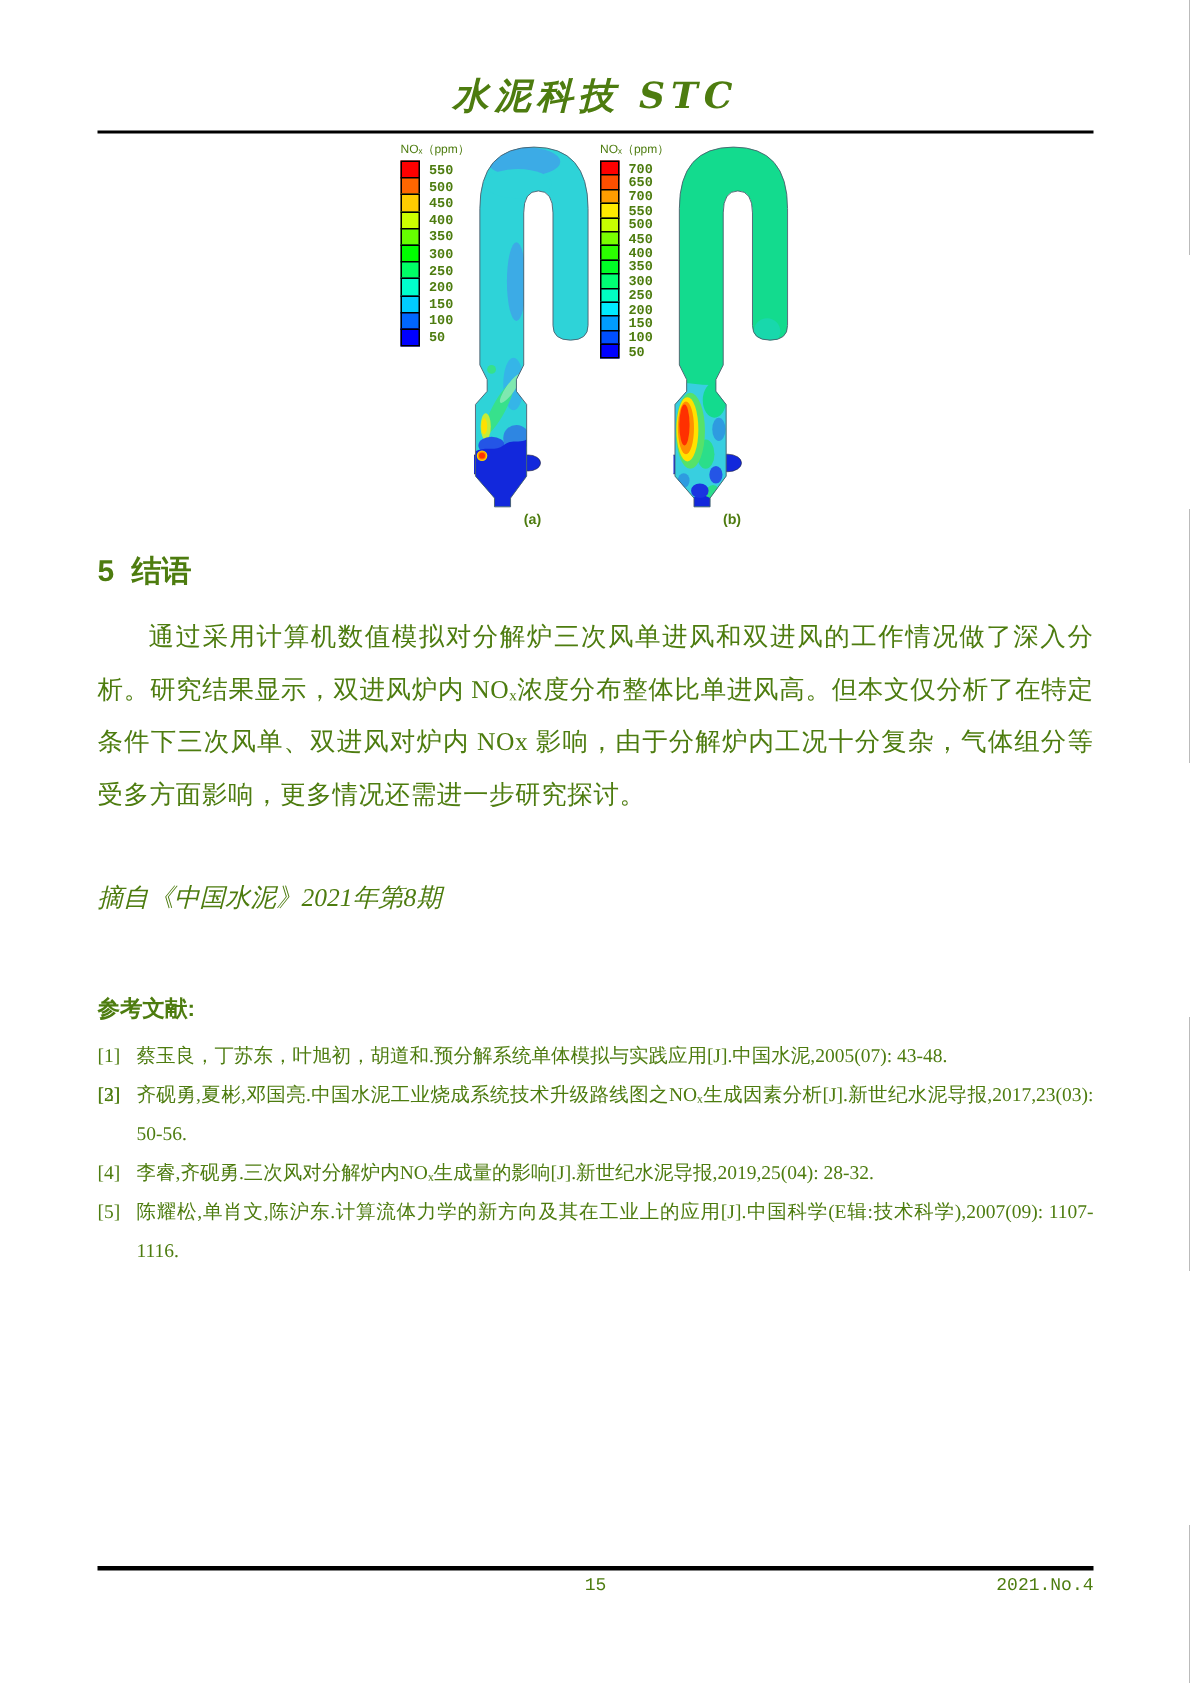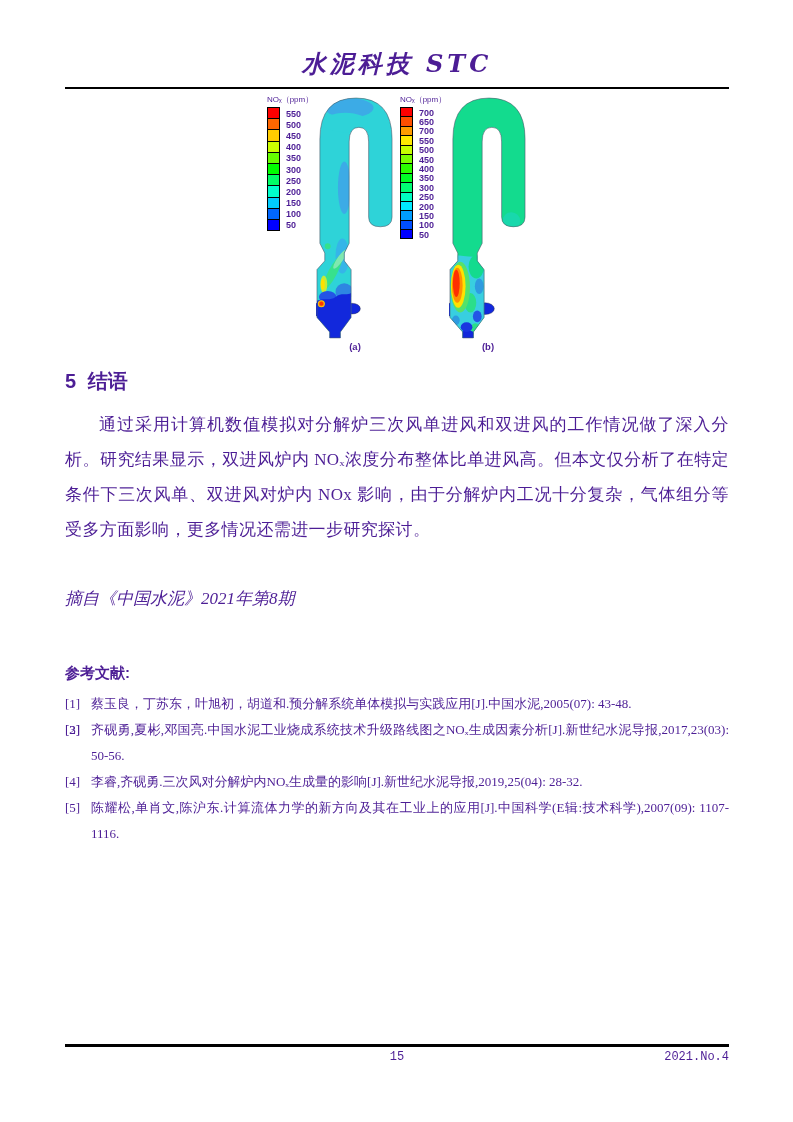--- a/index.html
+++ b/index.html
@@ -5,21 +5,21 @@
   html,body{margin:0;padding:0;background:#888;}
   .page{
     position:relative;
     width:793px;height:1122px;
     background:#fff;
     margin:0 auto;
     box-sizing:border-box;
     padding:48px 64px 0 65px;
     overflow:hidden;
     font-family:"Liberation Serif","DejaVu Serif",serif;
-    color:#4c1d95;
+    color:#4d7c0f;
   }
   
   .journal-title{
     text-align:center;
     font-size:24px;
     line-height:32px;
     font-style:italic;
     font-weight:700;
     letter-spacing:4px;
     font-family:"DejaVu Serif","Liberation Serif",serif;
@@ -45,21 +45,21 @@
     font-size:8px;line-height:10px;white-space:nowrap;margin-bottom:3px;text-align:right;
   }
   .legend-row{display:flex;align-items:center;}
   .legend-swatch{
     width:13px;flex:0 0 13px;align-self:stretch;
     border:1px solid #000;margin-top:-1px;box-sizing:border-box;
   }
   .panel-a .legend-row{height:11.2px;}
   .panel-b .legend-row{height:9.4px;}
   .legend-level{
-    font-family:Liberation Sans, sans-serif;
+    font-family:Liberation Mono, monospace;
     font-size:9px;font-weight:700;padding-left:6px;
   }
   .plot-col{display:flex;flex-direction:column;align-items:center;}
   .panel-label{
     font-size:9.5px;font-weight:700;margin-top:2px;
     font-family:"Liberation Sans","DejaVu Sans",sans-serif;
   }
   .figure-caption{
     text-align:center;
     font-family:"Liberation Sans","DejaVu Sans",sans-serif;

